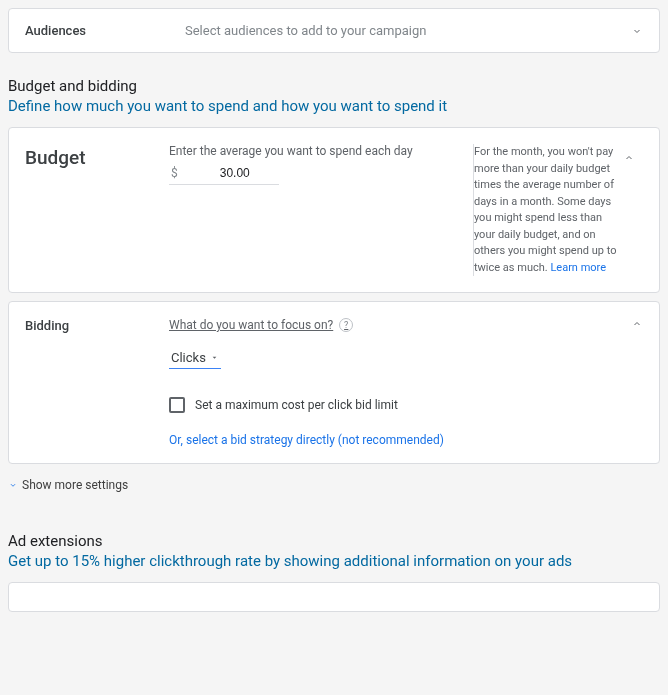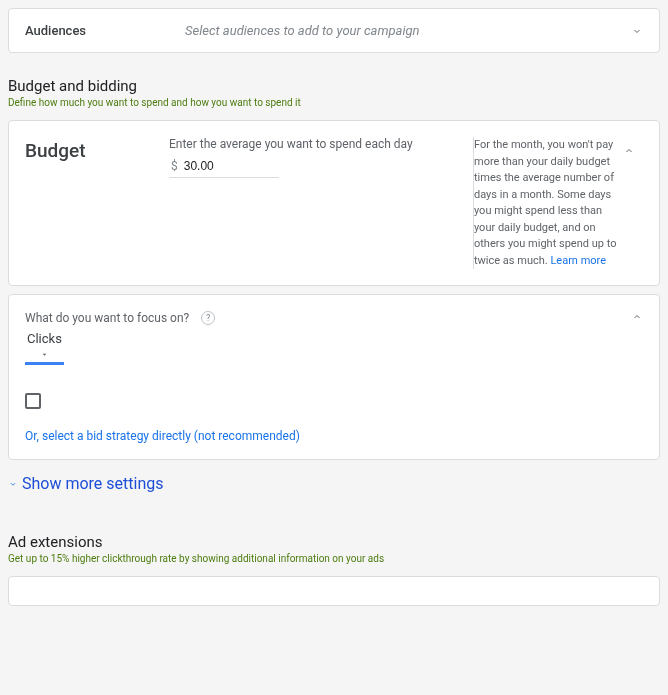--- a/index.html
+++ b/index.html
@@ -30,37 +30,36 @@
     width: 160px;
     flex-shrink: 0;
     font-weight: 500;
     color: #3c4043;
     font-size: 13px;
   }
   .row-content {
     flex: 1;
     color: #80868b;
     font-size: 13px;
-    font-style: italic;
   }
   .chev {
     position: absolute;
     right: 16px;
     top: 50%;
     transform: translateY(-50%);
   }
   .chev svg { display: block; }
   .section-heading {
     font-size: 15px;
     color: #202124;
     margin: 24px 0 2px 0;
   }
   .section-sub {
-    font-size: 10px;
-    color: #4d7c0f;
+    font-size: 15px;
+    color: #0369a1;
     margin: 0 0 12px 0;
   }
   .budget-row {
     display: flex;
     padding: 16px;
     align-items: stretch;
   }
   .budget-label {
     width: 144px;
     font-weight: 500;
@@ -86,20 +85,21 @@
     color: #80868b;
     font-size: 12px;
   }
   .input-wrap input {
     border: none;
     outline: none;
     font-size: 12px;
     color: #202124;
     width: 60px;
     padding: 0;
+    margin-left: 36px;
   }
   .budget-side {
     width: 170px;
     border-left: 1px solid #dadce0;
     font-size: 11px;
     color: #5f6368;
     line-height: 1.5;
     position: relative;
     padding-right: 24px;
   }
@@ -111,32 +111,31 @@
   }
   .bidding-label {
     width: 144px;
     font-weight: 500;
     font-size: 13px;
   }
   .bidding-main {
     flex: 1;
     font-size: 12px;
   }
-  .focus-q { color: #5f6368; font-size: 12px; display: flex; align-items: flex-start; gap: 12px; }
+  .focus-q { color: #5f6368; font-size: 12px; display: flex; align-items: flex-start; gap: 6px; text-decoration: underline; }
   .help-icon {
     width: 14px; height: 14px; border: 1px solid #bdc1c6; border-radius: 50%;
     display: inline-flex; align-items: center; justify-content: center;
     font-size: 9px; color: #80868b;
   }
   .select {
     display: inline-flex; align-items: center; gap: 4px;
     font-size: 13px; color: #3c4043;
-    border-bottom: 3px solid #3b82f6; padding: 4px 2px 3px 2px; margin-top: 2px;
+    border-bottom: 1px solid #3b82f6; padding: 4px 2px 3px 2px; margin-top: 14px;
     cursor: pointer;
-    flex-direction: column;
   }
   .checkbox-row {
     display: flex; align-items: center; gap: 10px;
     margin-top: 28px; font-size: 12px; color: #3c4043;
   }
   .checkbox {
     width: 16px; height: 16px; border: 2px solid #5f6368; border-radius: 2px;
   }
   .info-banner {
     background: #e6f4ea;
@@ -152,21 +151,21 @@
   }
   .check-circle {
     width: 16px; height: 16px; background: #188038; border-radius: 50%;
     display: flex; align-items: center; justify-content: center;
     flex-shrink: 0; margin-top: 1px;
   }
   .link {
     color: #1a73e8; font-size: 12px; margin-top: 20px; cursor: pointer;
   }
   .show-more {
-    color: #1d4ed8; font-size: 16px; margin: 14px 0 24px 0;
+    color: #404040; font-size: 12px; margin: 14px 0 24px 0;
     display: flex; align-items: center; gap: 4px; cursor: pointer;
   }
   .ext-row {
     display: flex; align-items: center; padding: 14px 16px;
     border-top: 1px solid #ebebeb; position: relative;
   }
   .ext-row:first-of-type { border-top: none; }
   .top-chev {
     position: absolute; right: 8px; top: 8px;
   }
@@ -207,34 +206,36 @@
               <path d="M7 14l5-5 5 5" stroke="#5f6368" stroke-width="2"></path>
             </svg>
         </span>
         <span>For the month, you won't pay more than your daily budget times the average number of days in a month. Some days you might spend less than your daily budget, and on others you might spend up to twice as much. </span><a href="#">Learn more</a>
       </div>
     </div>
   </div>
 
   <div class="card">
     <div class="bidding-row">
+      <div class="bidding-label">Bidding</div>
       <div class="bidding-main">
         <div class="focus-q">
           <span>What do you want to focus on?</span>
           <span class="help-icon">?</span>
         </div>
         <div class="select">
           <span>Clicks</span>
           <svg width="9" height="9" viewBox="0 0 24 24" fill="#5f6368">
               <path d="M7 10l5 5 5-5z"></path>
             </svg>
         </div>
 
         <div class="checkbox-row">
           <div class="checkbox"></div>
+          <span>Set a maximum cost per click bid limit</span>
         </div>
 
 
         <div class="link">Or, select a bid strategy directly (not recommended)</div>
       </div>
       <span style="position:absolute; right:16px; top:16px;">
         <svg width="12" height="12" viewBox="0 0 24 24" fill="none">
             <path d="M7 14l5-5 5 5" stroke="#5f6368" stroke-width="2"></path>
           </svg>
       </span>

